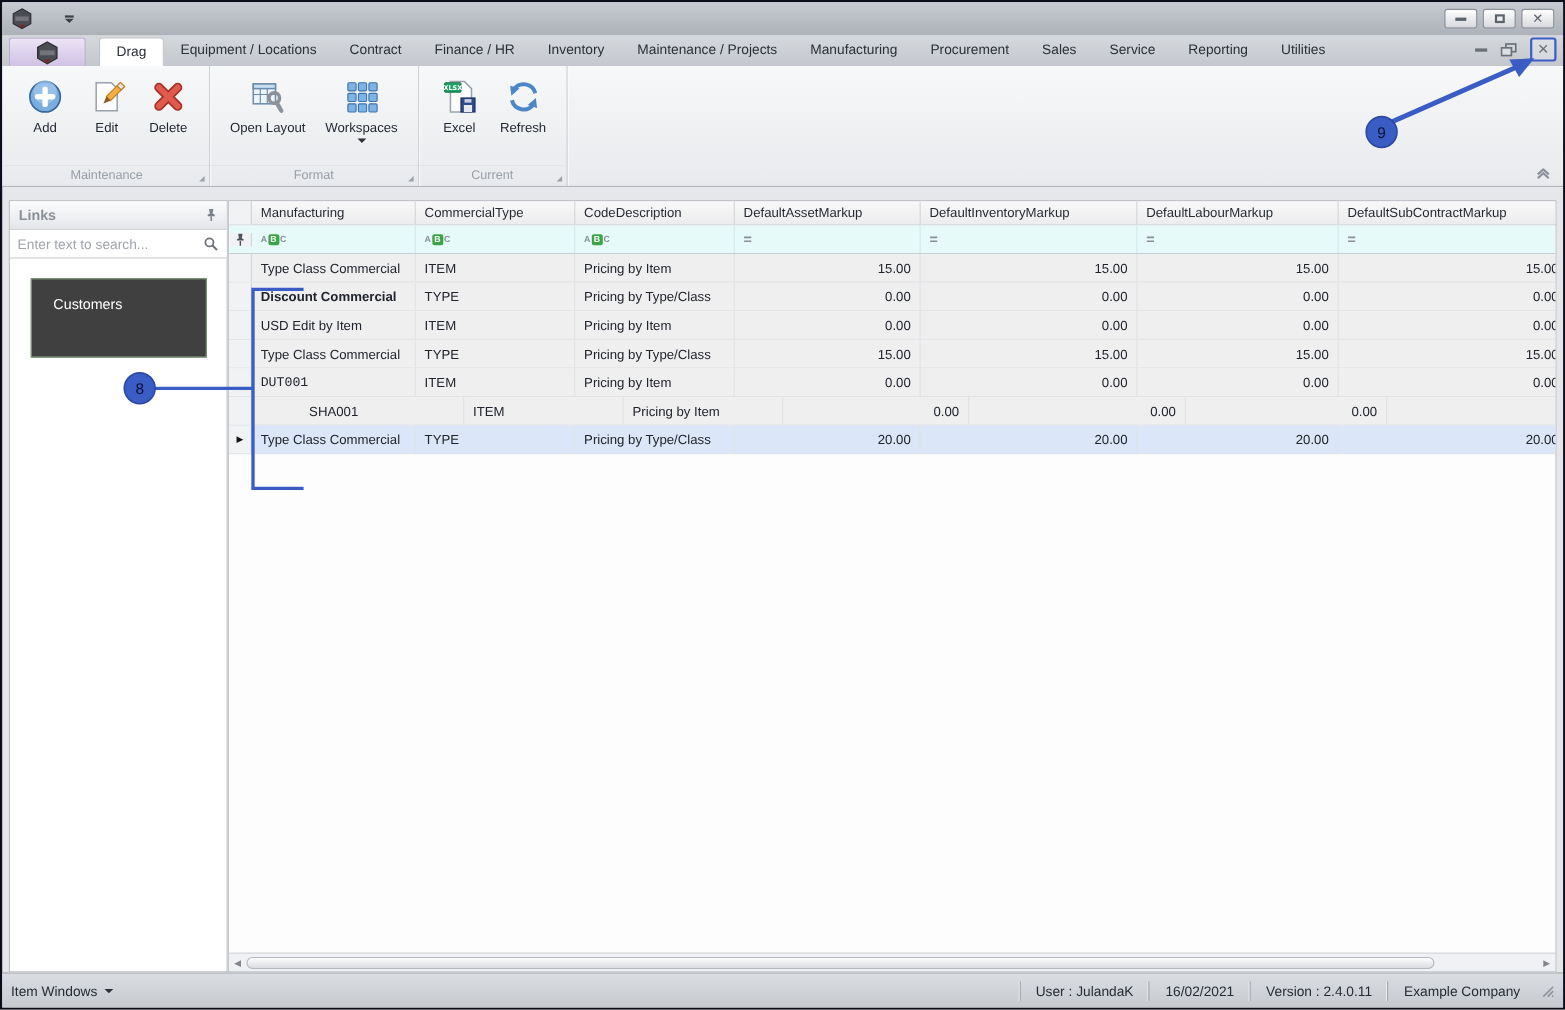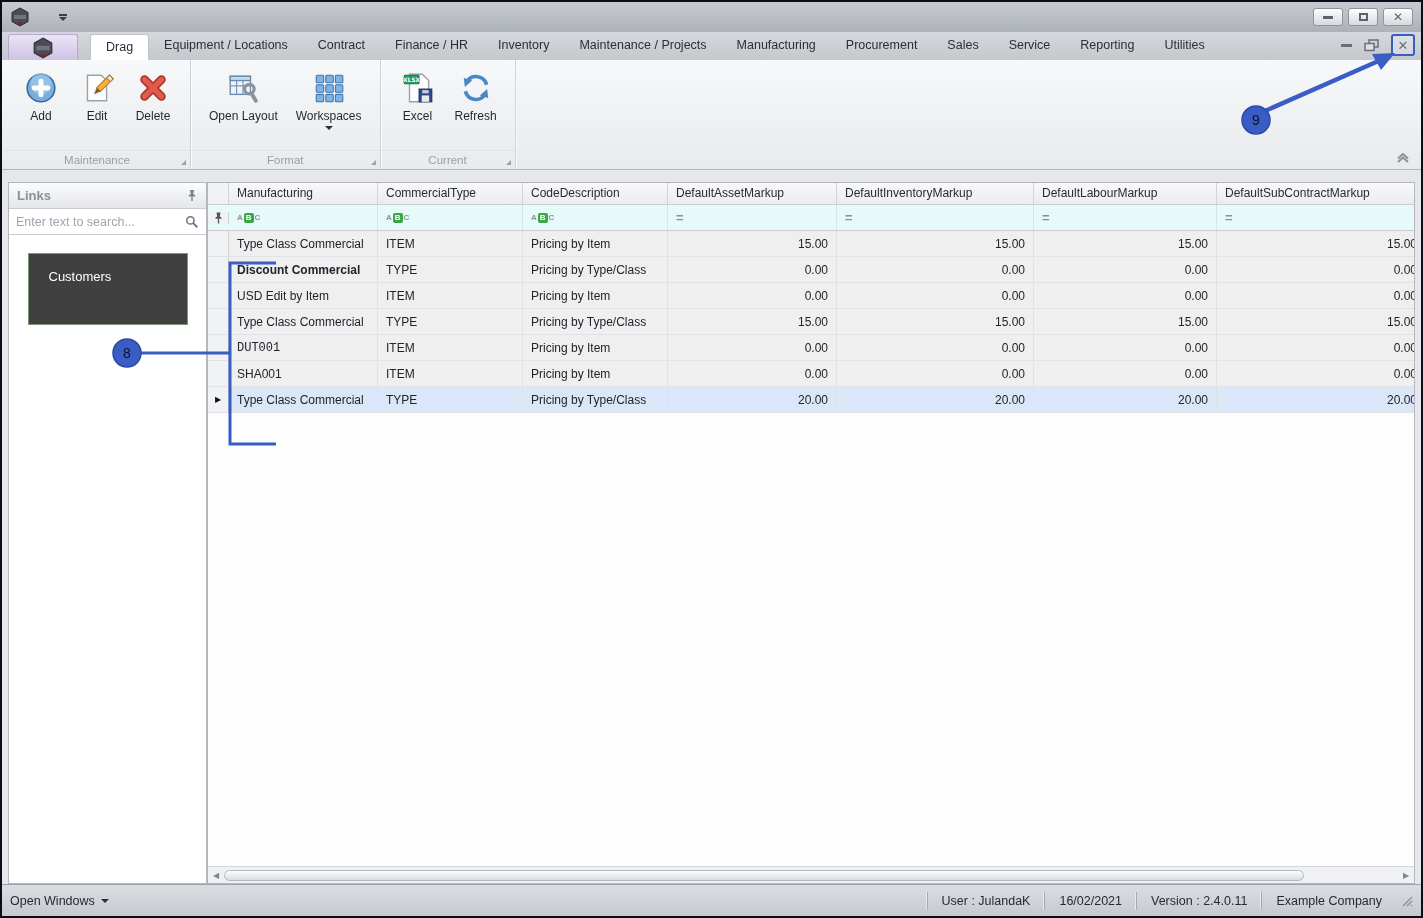--- a/index.html
+++ b/index.html
@@ -404,21 +404,21 @@
               <div class="cell" style="width: 149px; flex: 0 0 auto; font-family: Liberation Mono, monospace;">DUT001</div>
               <div class="cell" style="width: 145px; flex: 0 0 auto;">ITEM</div>
               <div class="cell" style="width: 145px; flex: 0 0 auto;">Pricing by Item</div>
               <div class="cell num" style="width: 169px; flex: 0 0 auto;">0.00</div>
               <div class="cell num" style="width: 197px; flex: 0 0 auto;">0.00</div>
               <div class="cell num" style="width: 183px; flex: 0 0 auto;">0.00</div>
               <div class="cell num" style="width: 209px; flex: 0 0 auto;">0.00</div>
             </div>
             <div class="data-row">
               <div class="ind-cell" style="width: 21px; flex: 0 0 auto;"></div>
-              <div class="cell" style="width: 149px; flex: 0 0 auto;">SHA001</div>
+              <div class="cell" style="width: 149px; flex: 0 0 auto; margin-left: 44px;">SHA001</div>
               <div class="cell" style="width: 145px; flex: 0 0 auto;">ITEM</div>
               <div class="cell" style="width: 145px; flex: 0 0 auto;">Pricing by Item</div>
               <div class="cell num" style="width: 169px; flex: 0 0 auto;">0.00</div>
               <div class="cell num" style="width: 197px; flex: 0 0 auto;">0.00</div>
               <div class="cell num" style="width: 183px; flex: 0 0 auto;">0.00</div>
               <div class="cell num" style="width: 209px; flex: 0 0 auto;">0.00</div>
             </div>
             <div class="data-row selected">
               <div class="ind-cell" style="width: 21px; flex: 0 0 auto;">
                 <span class="row-arrow">▶</span>
@@ -438,21 +438,21 @@
           <div class="hthumb"></div>
           <div class="hspacer"></div>
           <div class="scroll-arrow">▶</div>
         </div>
       </div>
     </div>
   </div>
 
   <div class="statusbar">
     <div class="open-win">
-      <span>Open Windows</span>
+      <span>Item Windows</span>
       <div class="ow-caret"></div>
     </div>
     <div class="status-right">
         <span class="status-item">User : JulandaK</span>
         <span class="status-item">16/02/2021</span>
         <span class="status-item">Version : 2.4.0.11</span>
         <span class="status-item">Example Company</span>
       </div>
     <svg class="resize-grip" width="13" height="13" viewBox="0 0 13 13">
       <line x1="3" y1="12" x2="12" y2="3" stroke="#8e939a" stroke-width="1.4"></line>

